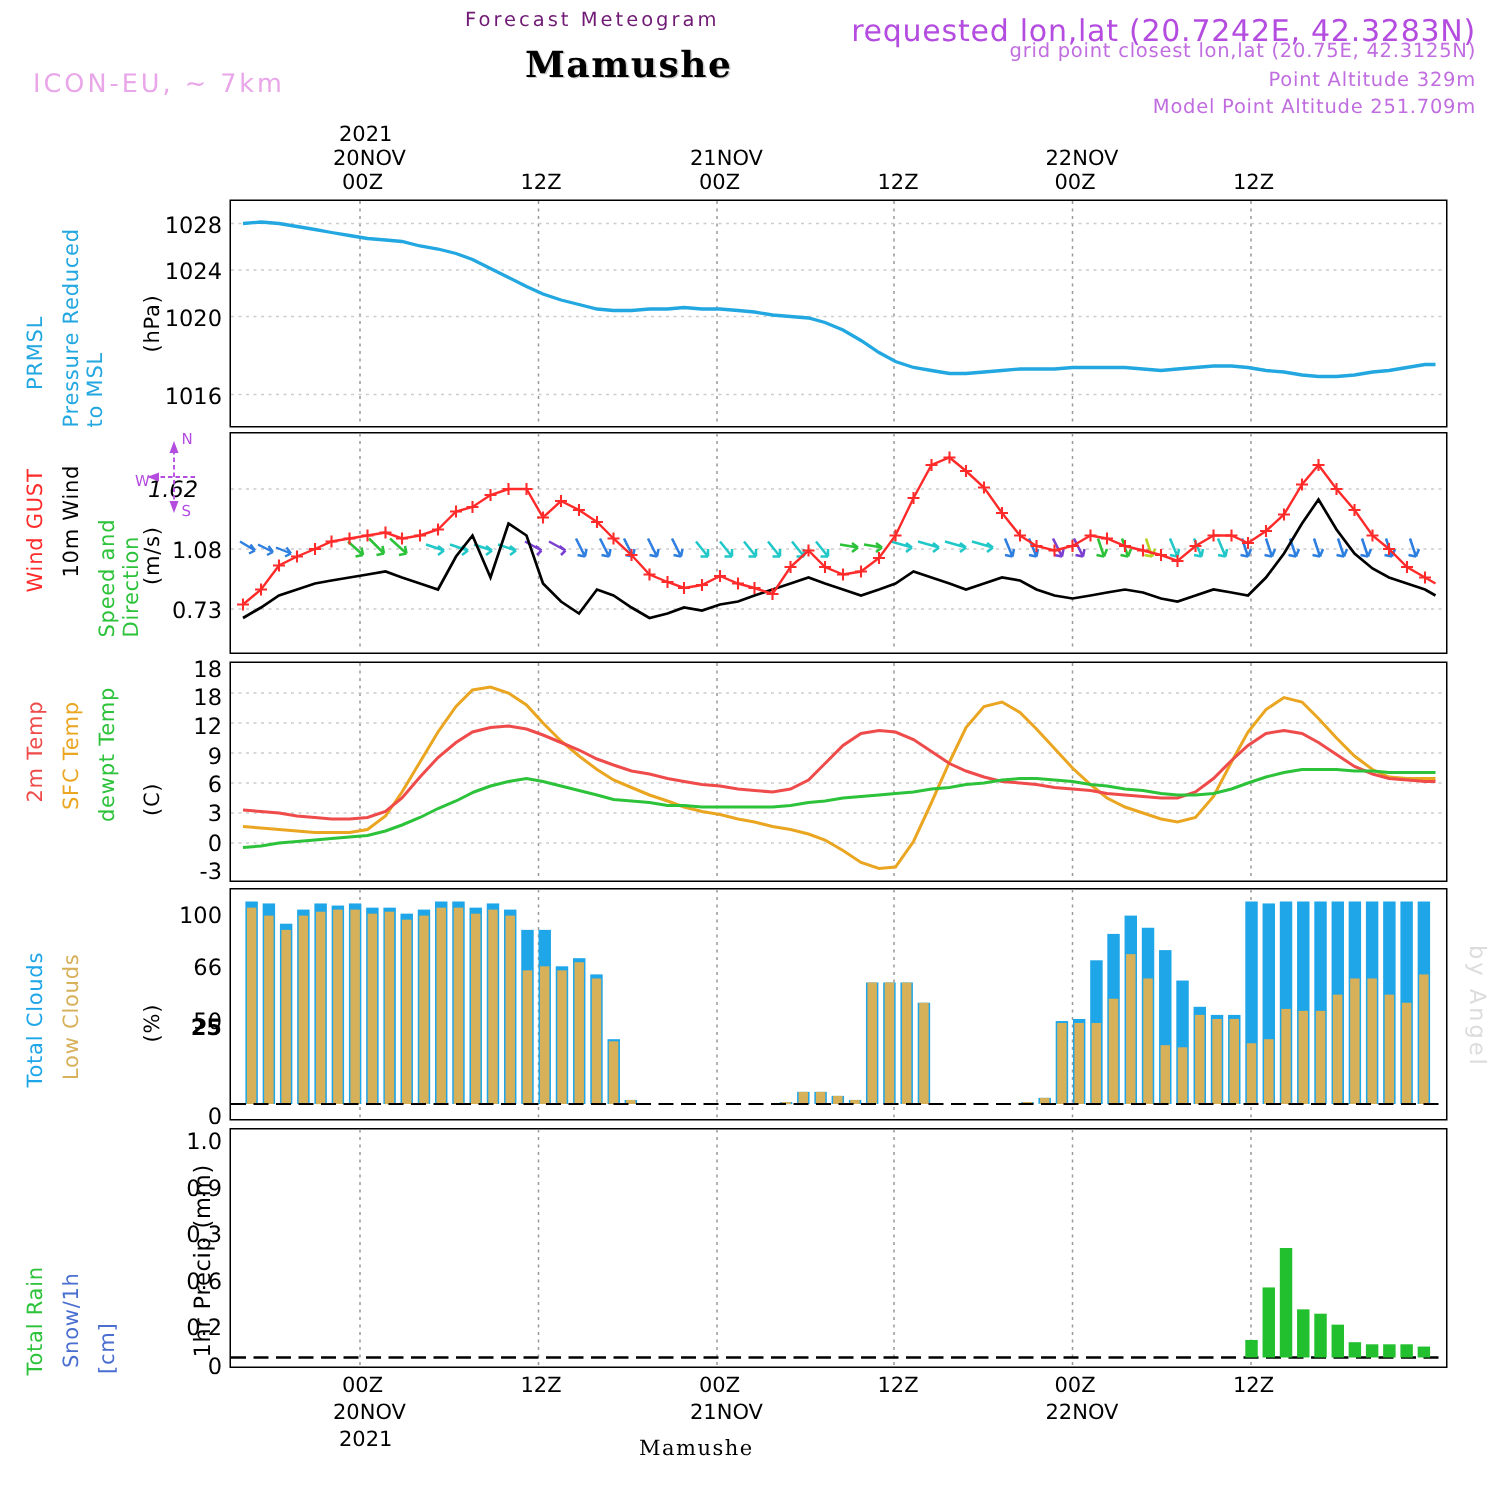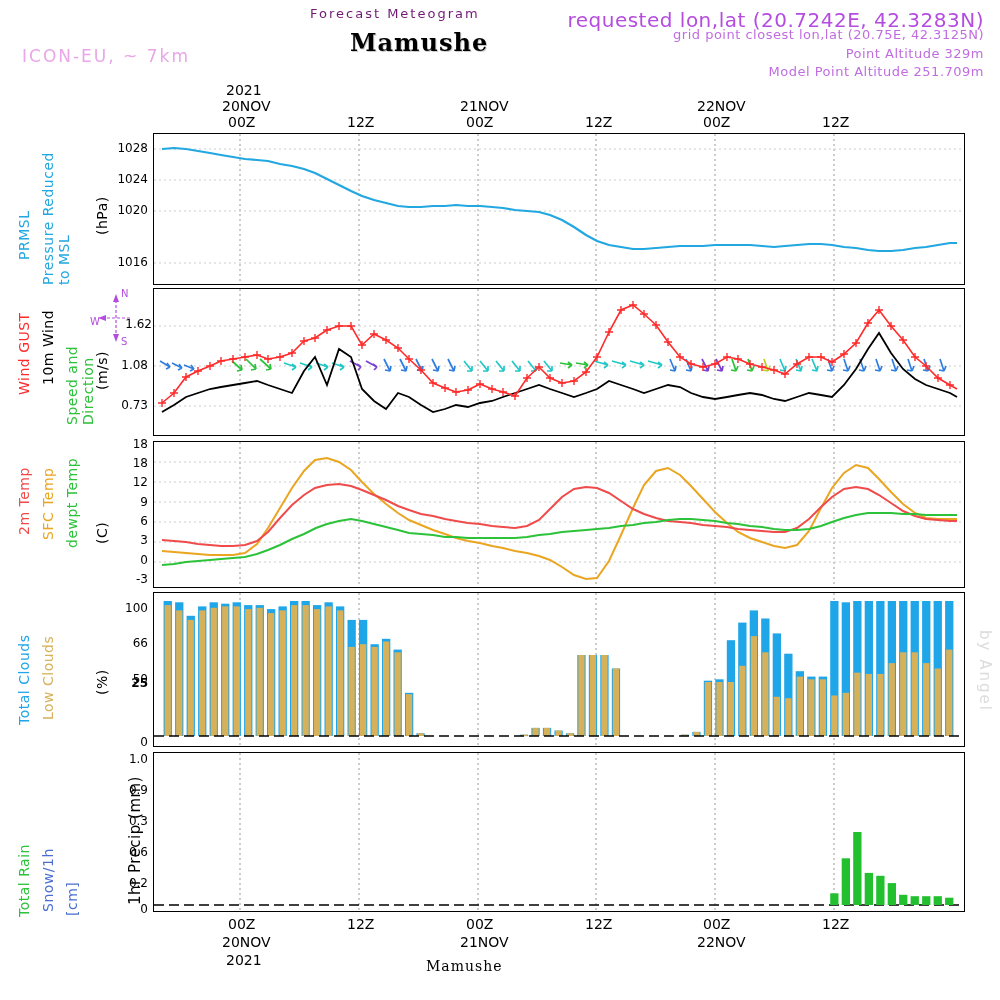--- a/index.html
+++ b/index.html
@@ -19,21 +19,21 @@
 
   
   .panel{position:absolute;left:153px;width:812px;border:1.5px solid #000;box-sizing:border-box;background:#fff;}
   #p1{top:133px;height:152px;}
   #p2{top:288px;height:148px;}
   #p3{top:441px;height:147px;}
   #p4{top:592px;height:155px;}
   #p5{top:752px;height:160px;}
 
   
-  .ylab{position:absolute;text-align:right;font-size:12px;color:#000;font-family:"DejaVu Sans",sans-serif;}
+  .ylab{position:absolute;text-align:right;font-size:15px;color:#000;font-family:"DejaVu Sans",sans-serif;}
   .xtick{position:absolute;font-size:14px;color:#000;font-family:"DejaVu Sans",sans-serif;}
 
   
   .side{position:absolute;writing-mode:vertical-rl;transform:rotate(180deg);font-size:14px;letter-spacing:.5px;}
 
   
   svg{display:block;}
   .topdate{position:absolute;font-size:14px;color:#000;}
   #botlab{position:absolute;left:426px;top:958px;font-size:14px;color:#000;font-family:"DejaVu Serif",serif;letter-spacing:1px;}
 </style>
@@ -85,21 +85,21 @@
         <line x1="0" y1="129" x2="809" y2="129"></line>
     </g>
     <polyline fill="none" stroke="#22a7e0" stroke-width="2.2" points="8,15 20,14 32,15 44,17 56,19 67,21 79,23 91,25 103,26 114,27 126,30 138,32 150,35 161,39 173,45 185,51 197,57 208,62 220,66 232,69 244,72 255,73 267,73 279,72 291,72 302,71 314,72 326,72 338,73 349,74 361,76 373,77 385,78 396,81 408,86 420,93 432,101 443,107 455,111 467,113 479,115 490,115 502,114 514,113 526,112 537,112 549,112 561,111 573,111 584,111 596,111 608,112 620,113 631,112 643,111 655,110 667,110 678,111 690,113 702,114 714,116 725,117 737,117 749,116 761,114 772,113 784,111 796,109 803,109"></polyline>
   </svg>
 </div>
 
 <div class="side" style="left:16px;top:300px;height:95px;color:#ff2a2a;">Wind GUST</div>
 <div class="side" style="left:40px;top:305px;height:80px;">10m Wind</div>
 <div class="side" style="left:64px;top:295px;height:130px;color:#2cc23a;">Speed and Direction</div>
 <div class="side" style="left:94px;top:330px;height:60px;">(m/s)</div>
-<div class="ylab" style="left:104px;top:317px;width:48px;">1.62</div>
+<div class="ylab" style="left:84px;top:317px;width:48px;font-style:italic;">1.62</div>
 <div class="ylab" style="left:100px;top:358px;width:48px;">1.08</div>
 <div class="ylab" style="left:100px;top:398px;width:48px;">0.73</div>
 
 <div class="abs" style="left:121px;top:288px;font-size:10px;color:#b44ce0;">N</div>
 <div class="abs" style="left:121px;top:336px;font-size:10px;color:#b44ce0;">S</div>
 <div class="abs" style="left:90px;top:316px;font-size:10px;color:#b44ce0;">W</div>
 <svg class="abs" style="left:96px;top:290px;" width="40" height="58">
   <line x1="20" y1="10" x2="20" y2="46" stroke="#b44ce0" stroke-width="1.2" stroke-dasharray="3,2"></line>
   <line x1="6" y1="28" x2="34" y2="28" stroke="#b44ce0" stroke-width="1.2" stroke-dasharray="3,2"></line>
   <polygon points="20,4 17,12 23,12" fill="#b44ce0"></polygon>

